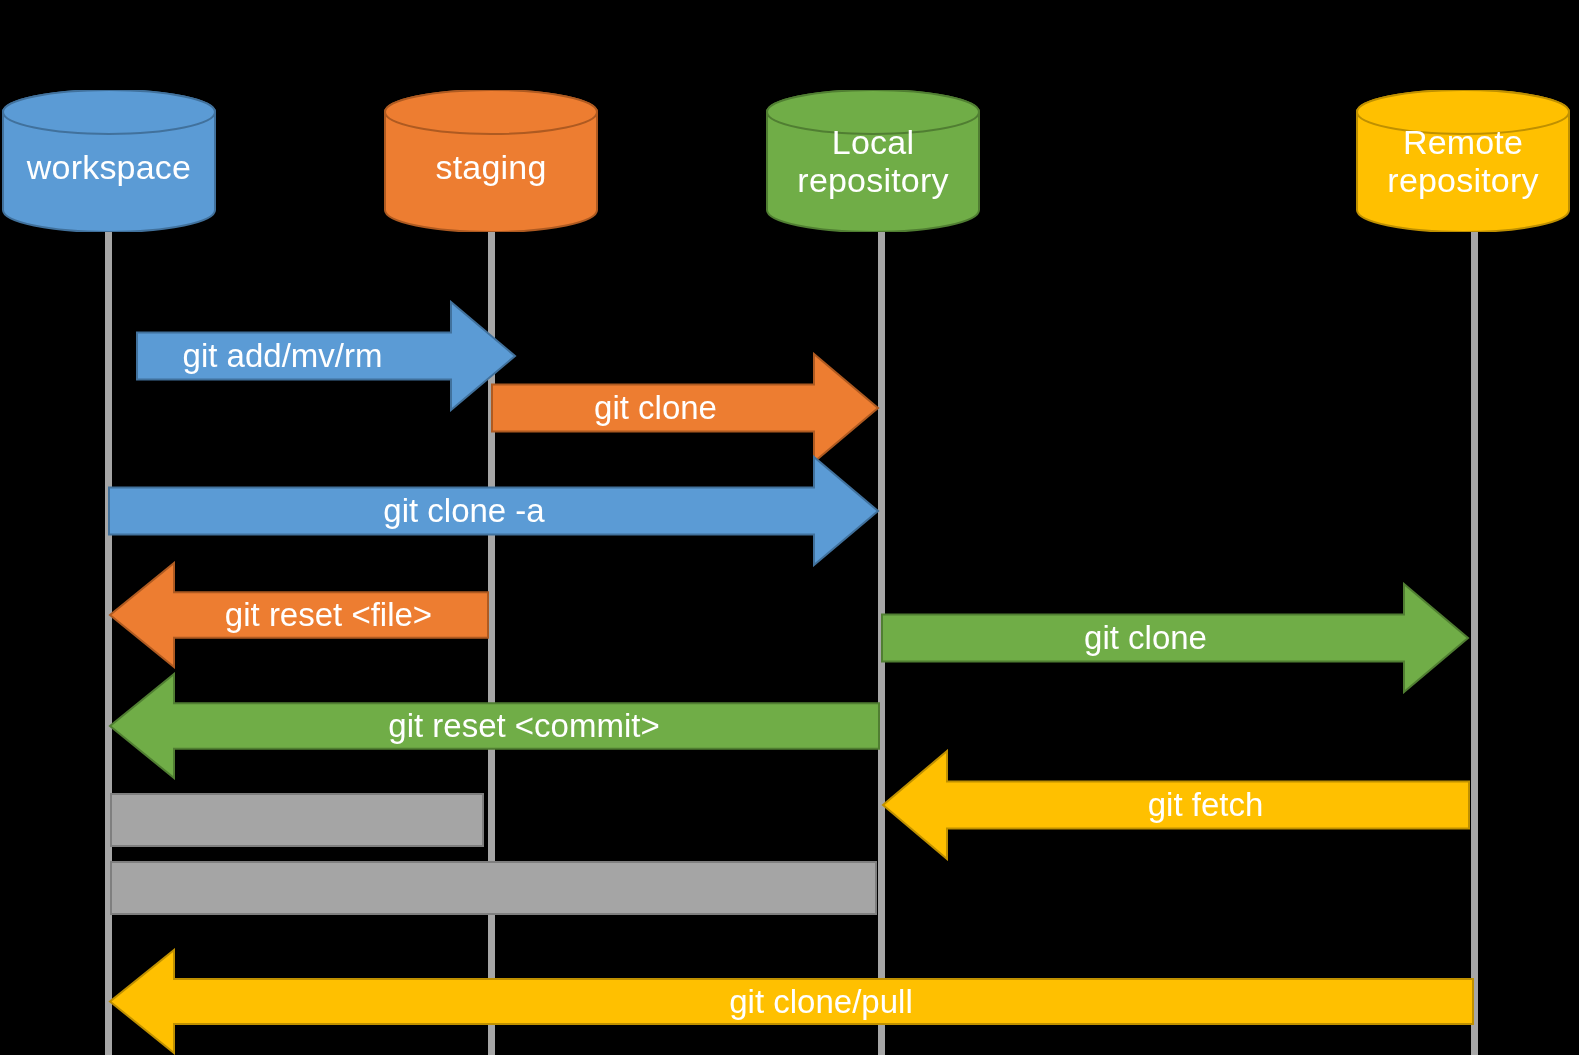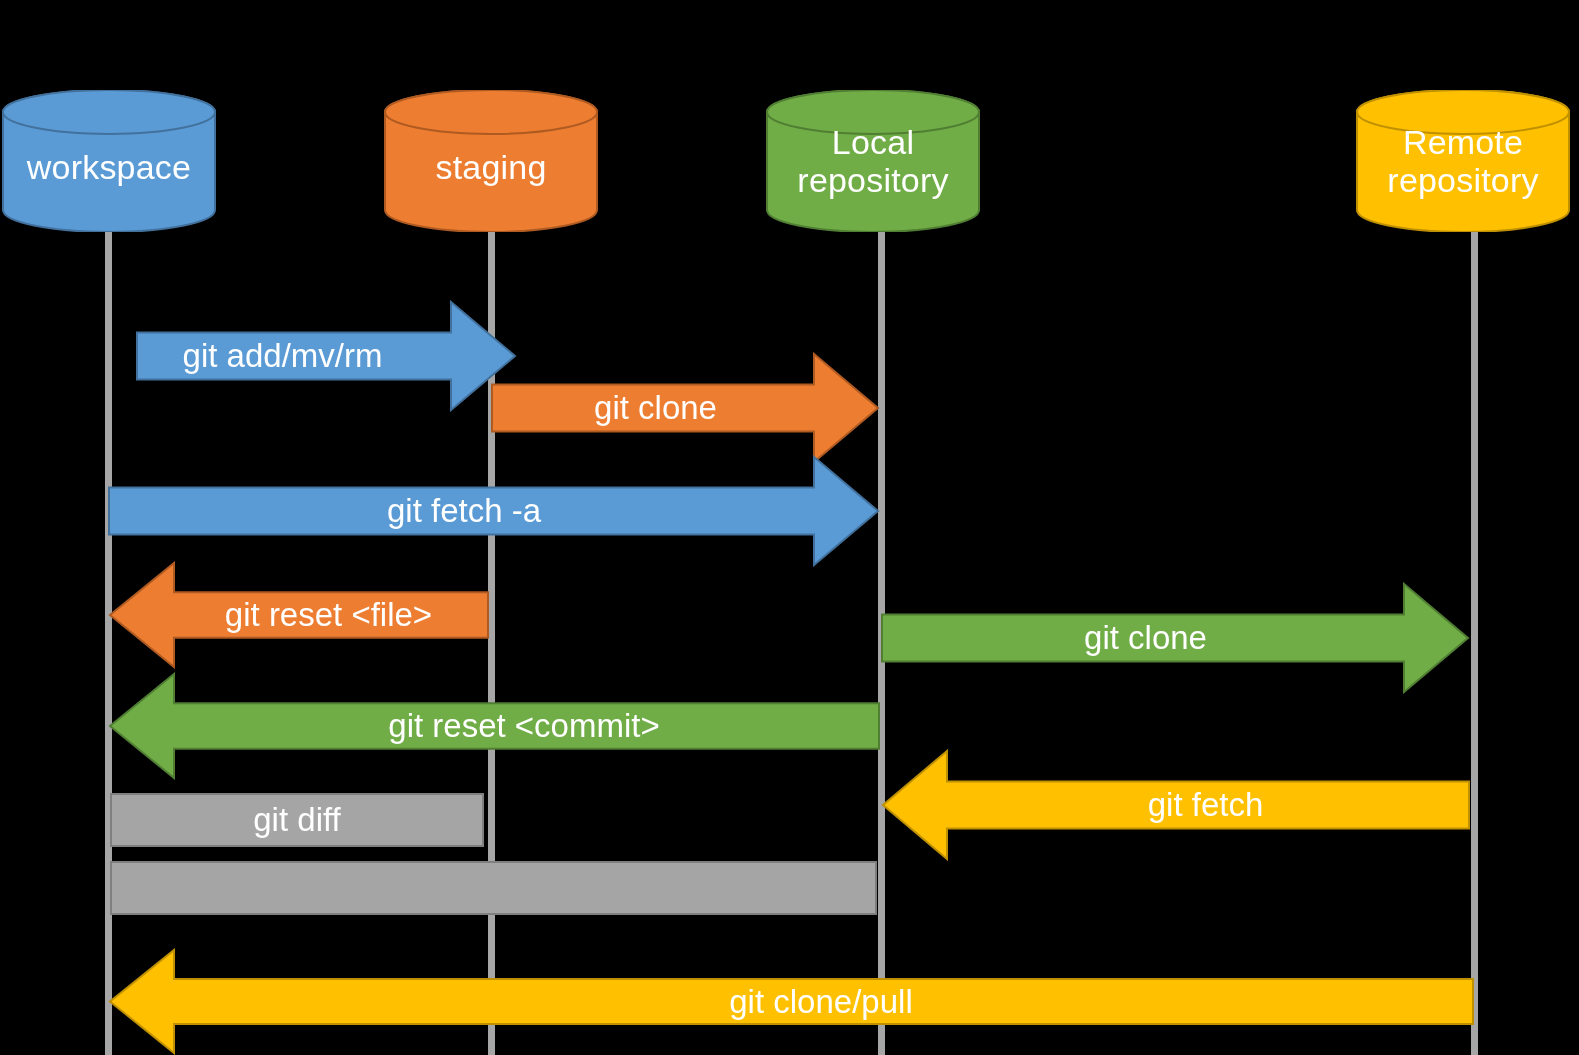--- a/index.html
+++ b/index.html
@@ -67,21 +67,21 @@
       <div class="arrow" style="left: 491px; top: 352px; width: 389px; height: 112px;">
         <svg viewBox="0 0 389 112" preserveAspectRatio="none">
           <path d="M1,32.48 L323,32.48 L323,2 L387,56 L323,110 L323,79.52 L1,79.52 Z" fill="#ED7D31" stroke="#AE5A21" stroke-width="2" stroke-linejoin="miter"></path>
         </svg>
         <div class="arrow-label" style="color: rgb(255, 255, 255); left: 0px; right: 60px;">git clone</div>
       </div>
       <div class="arrow" style="left: 108px; top: 455px; width: 772px; height: 112px;">
         <svg viewBox="0 0 772 112" preserveAspectRatio="none">
           <path d="M1,32.48 L706,32.48 L706,2 L770,56 L706,110 L706,79.52 L1,79.52 Z" fill="#5B9BD5" stroke="#41719C" stroke-width="2" stroke-linejoin="miter"></path>
         </svg>
-        <div class="arrow-label" style="color: rgb(255, 255, 255); left: 0px; right: 60px;">git fetch -a</div>
+        <div class="arrow-label" style="color: rgb(255, 255, 255); left: 0px; right: 60px;">git clone -a</div>
       </div>
       <div class="arrow" style="left: 108px; top: 561px; width: 381px; height: 108px;">
         <svg viewBox="0 0 381 108" preserveAspectRatio="none">
           <path d="M380,31.319999999999997 L66,31.319999999999997 L66,2 L2,54 L66,106 L66,76.67999999999999 L380,76.67999999999999 Z" fill="#ED7D31" stroke="#AE5A21" stroke-width="2" stroke-linejoin="miter"></path>
         </svg>
         <div class="arrow-label" style="color: rgb(255, 255, 255); left: 60px; right: 0px;">git reset &lt;file&gt;</div>
       </div>
       <div class="arrow" style="left: 108px; top: 672px; width: 772px; height: 108px;">
         <svg viewBox="0 0 772 108" preserveAspectRatio="none">
           <path d="M771,31.319999999999997 L66,31.319999999999997 L66,2 L2,54 L66,106 L66,76.67999999999999 L771,76.67999999999999 Z" fill="#70AD47" stroke="#507E32" stroke-width="2" stroke-linejoin="miter"></path>
@@ -97,21 +97,20 @@
       <div class="arrow" style="left: 881px; top: 749px; width: 589px; height: 112px;">
         <svg viewBox="0 0 589 112" preserveAspectRatio="none">
           <path d="M588,32.48 L66,32.48 L66,2 L2,56 L66,110 L66,79.52 L588,79.52 Z" fill="#FFC000" stroke="#BF9000" stroke-width="2" stroke-linejoin="miter"></path>
         </svg>
         <div class="arrow-label" style="color: rgb(255, 255, 255); left: 60px; right: 0px;">git fetch</div>
       </div>
       <div class="arrow" style="left: 110px; top: 793px; width: 374px; height: 54px;">
         <svg viewBox="0 0 374 54" preserveAspectRatio="none">
           <path d="M1,1 L373,1 L373,53 L1,53 Z" fill="#A5A5A5" stroke="#7F7F7F" stroke-width="2" stroke-linejoin="miter"></path>
         </svg>
-        <div class="arrow-label" style="color: rgb(255, 255, 255); left: 0px; right: 0px;">git diff</div>
       </div>
       <div class="arrow" style="left: 110px; top: 861px; width: 767px; height: 54px;">
         <svg viewBox="0 0 767 54" preserveAspectRatio="none">
           <path d="M1,1 L766,1 L766,53 L1,53 Z" fill="#A5A5A5" stroke="#7F7F7F" stroke-width="2" stroke-linejoin="miter"></path>
         </svg>
       </div>
       <div class="arrow" style="left: 108px; top: 948px; width: 1366px; height: 107px;">
         <svg viewBox="0 0 1366 107" preserveAspectRatio="none">
           <path d="M1365,31.029999999999998 L66,31.029999999999998 L66,2 L2,53.5 L66,105 L66,75.97 L1365,75.97 Z" fill="#FFC000" stroke="#BF9000" stroke-width="2" stroke-linejoin="miter"></path>
         </svg>

